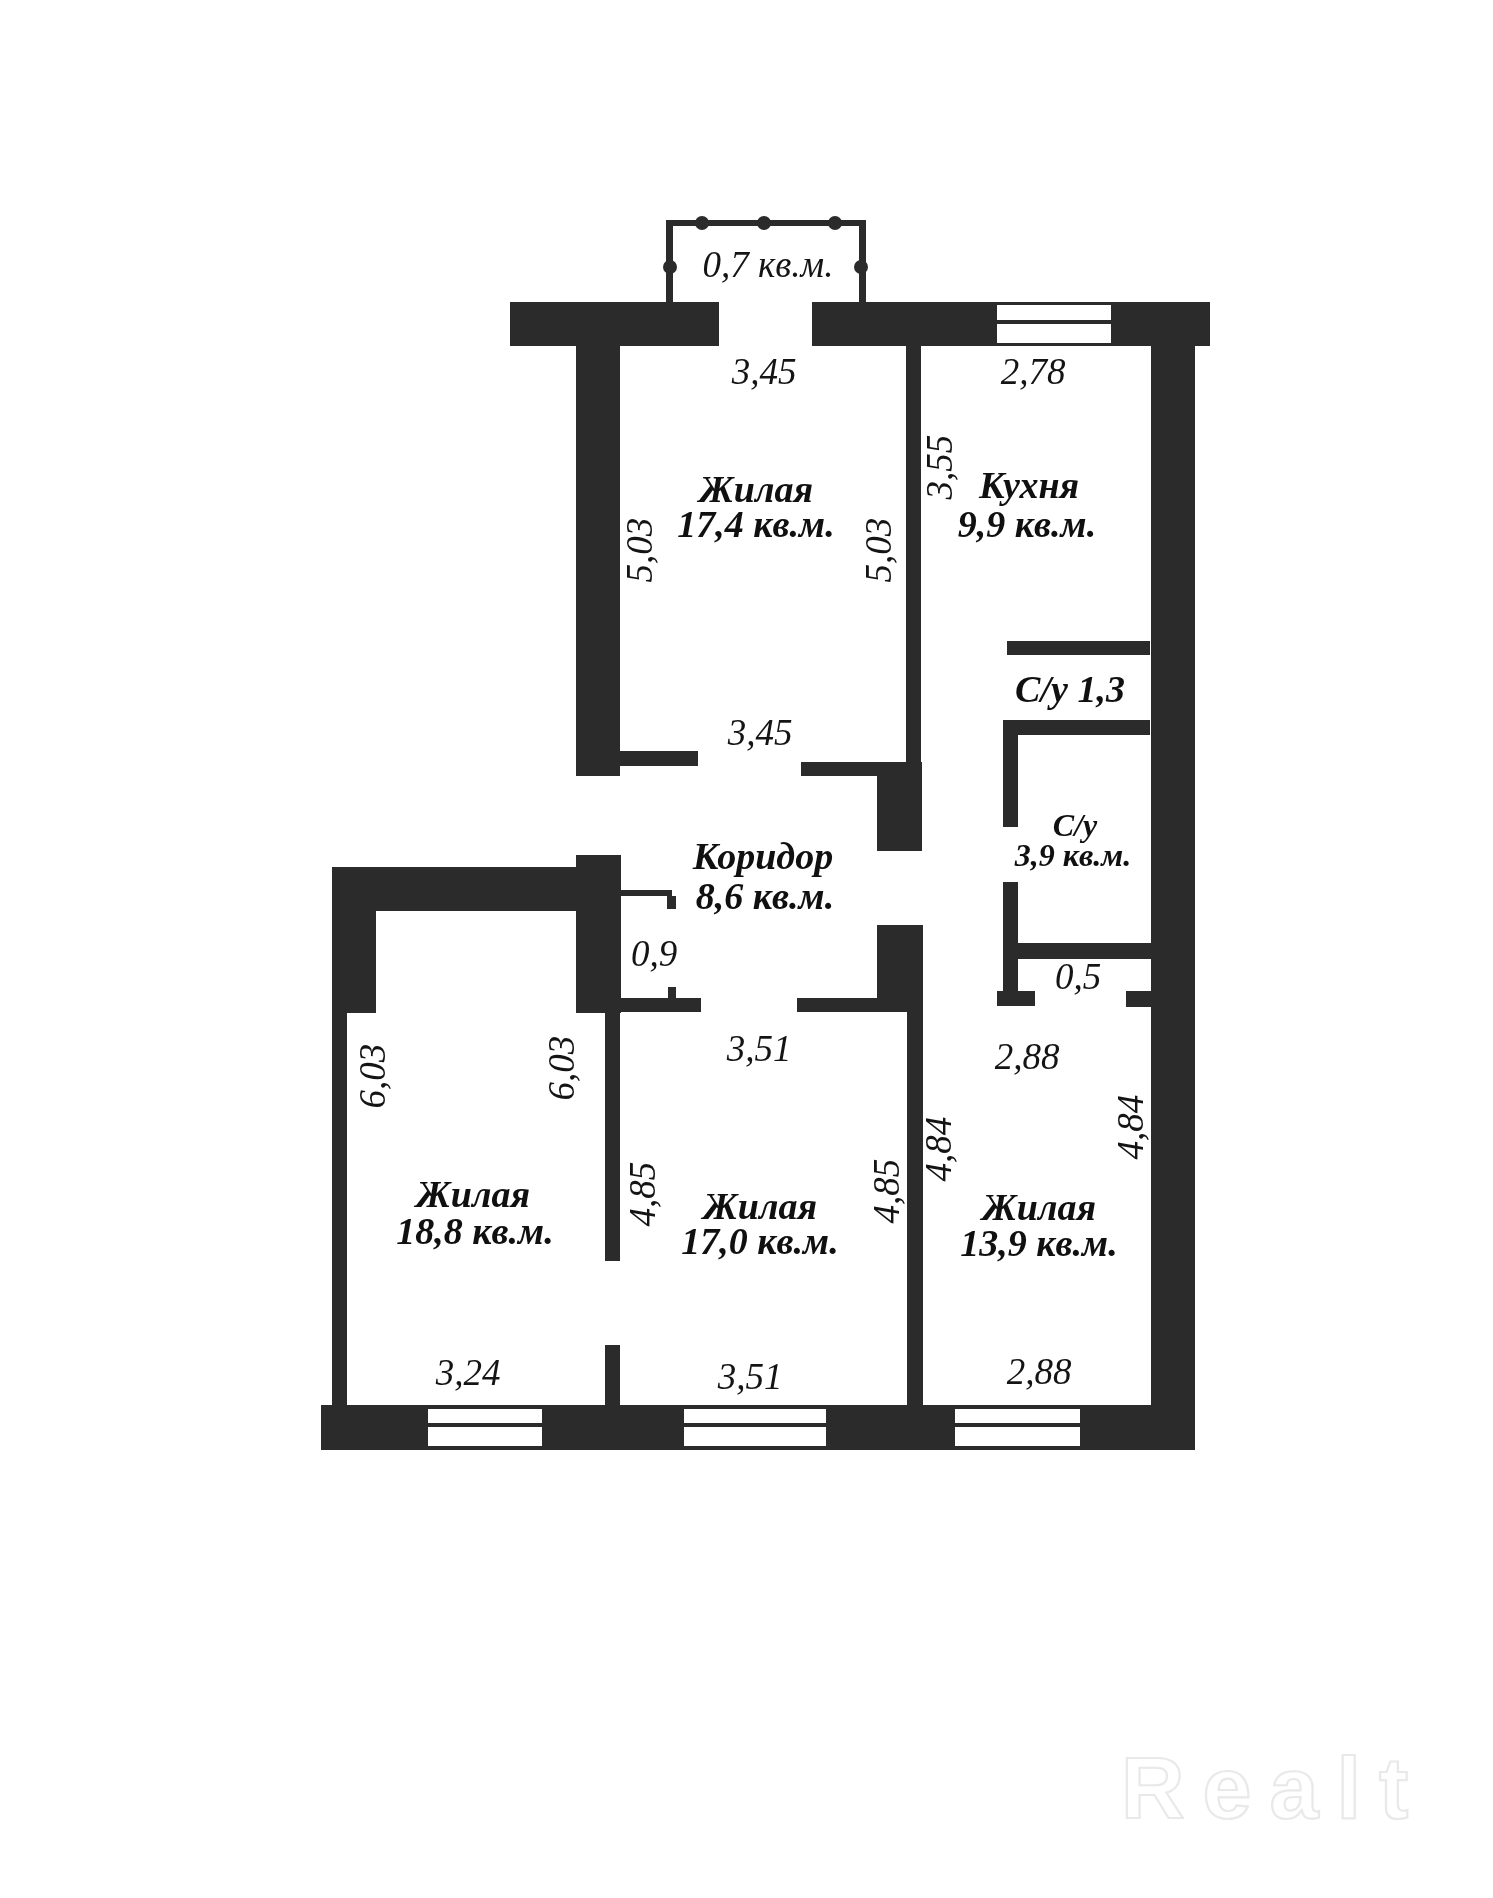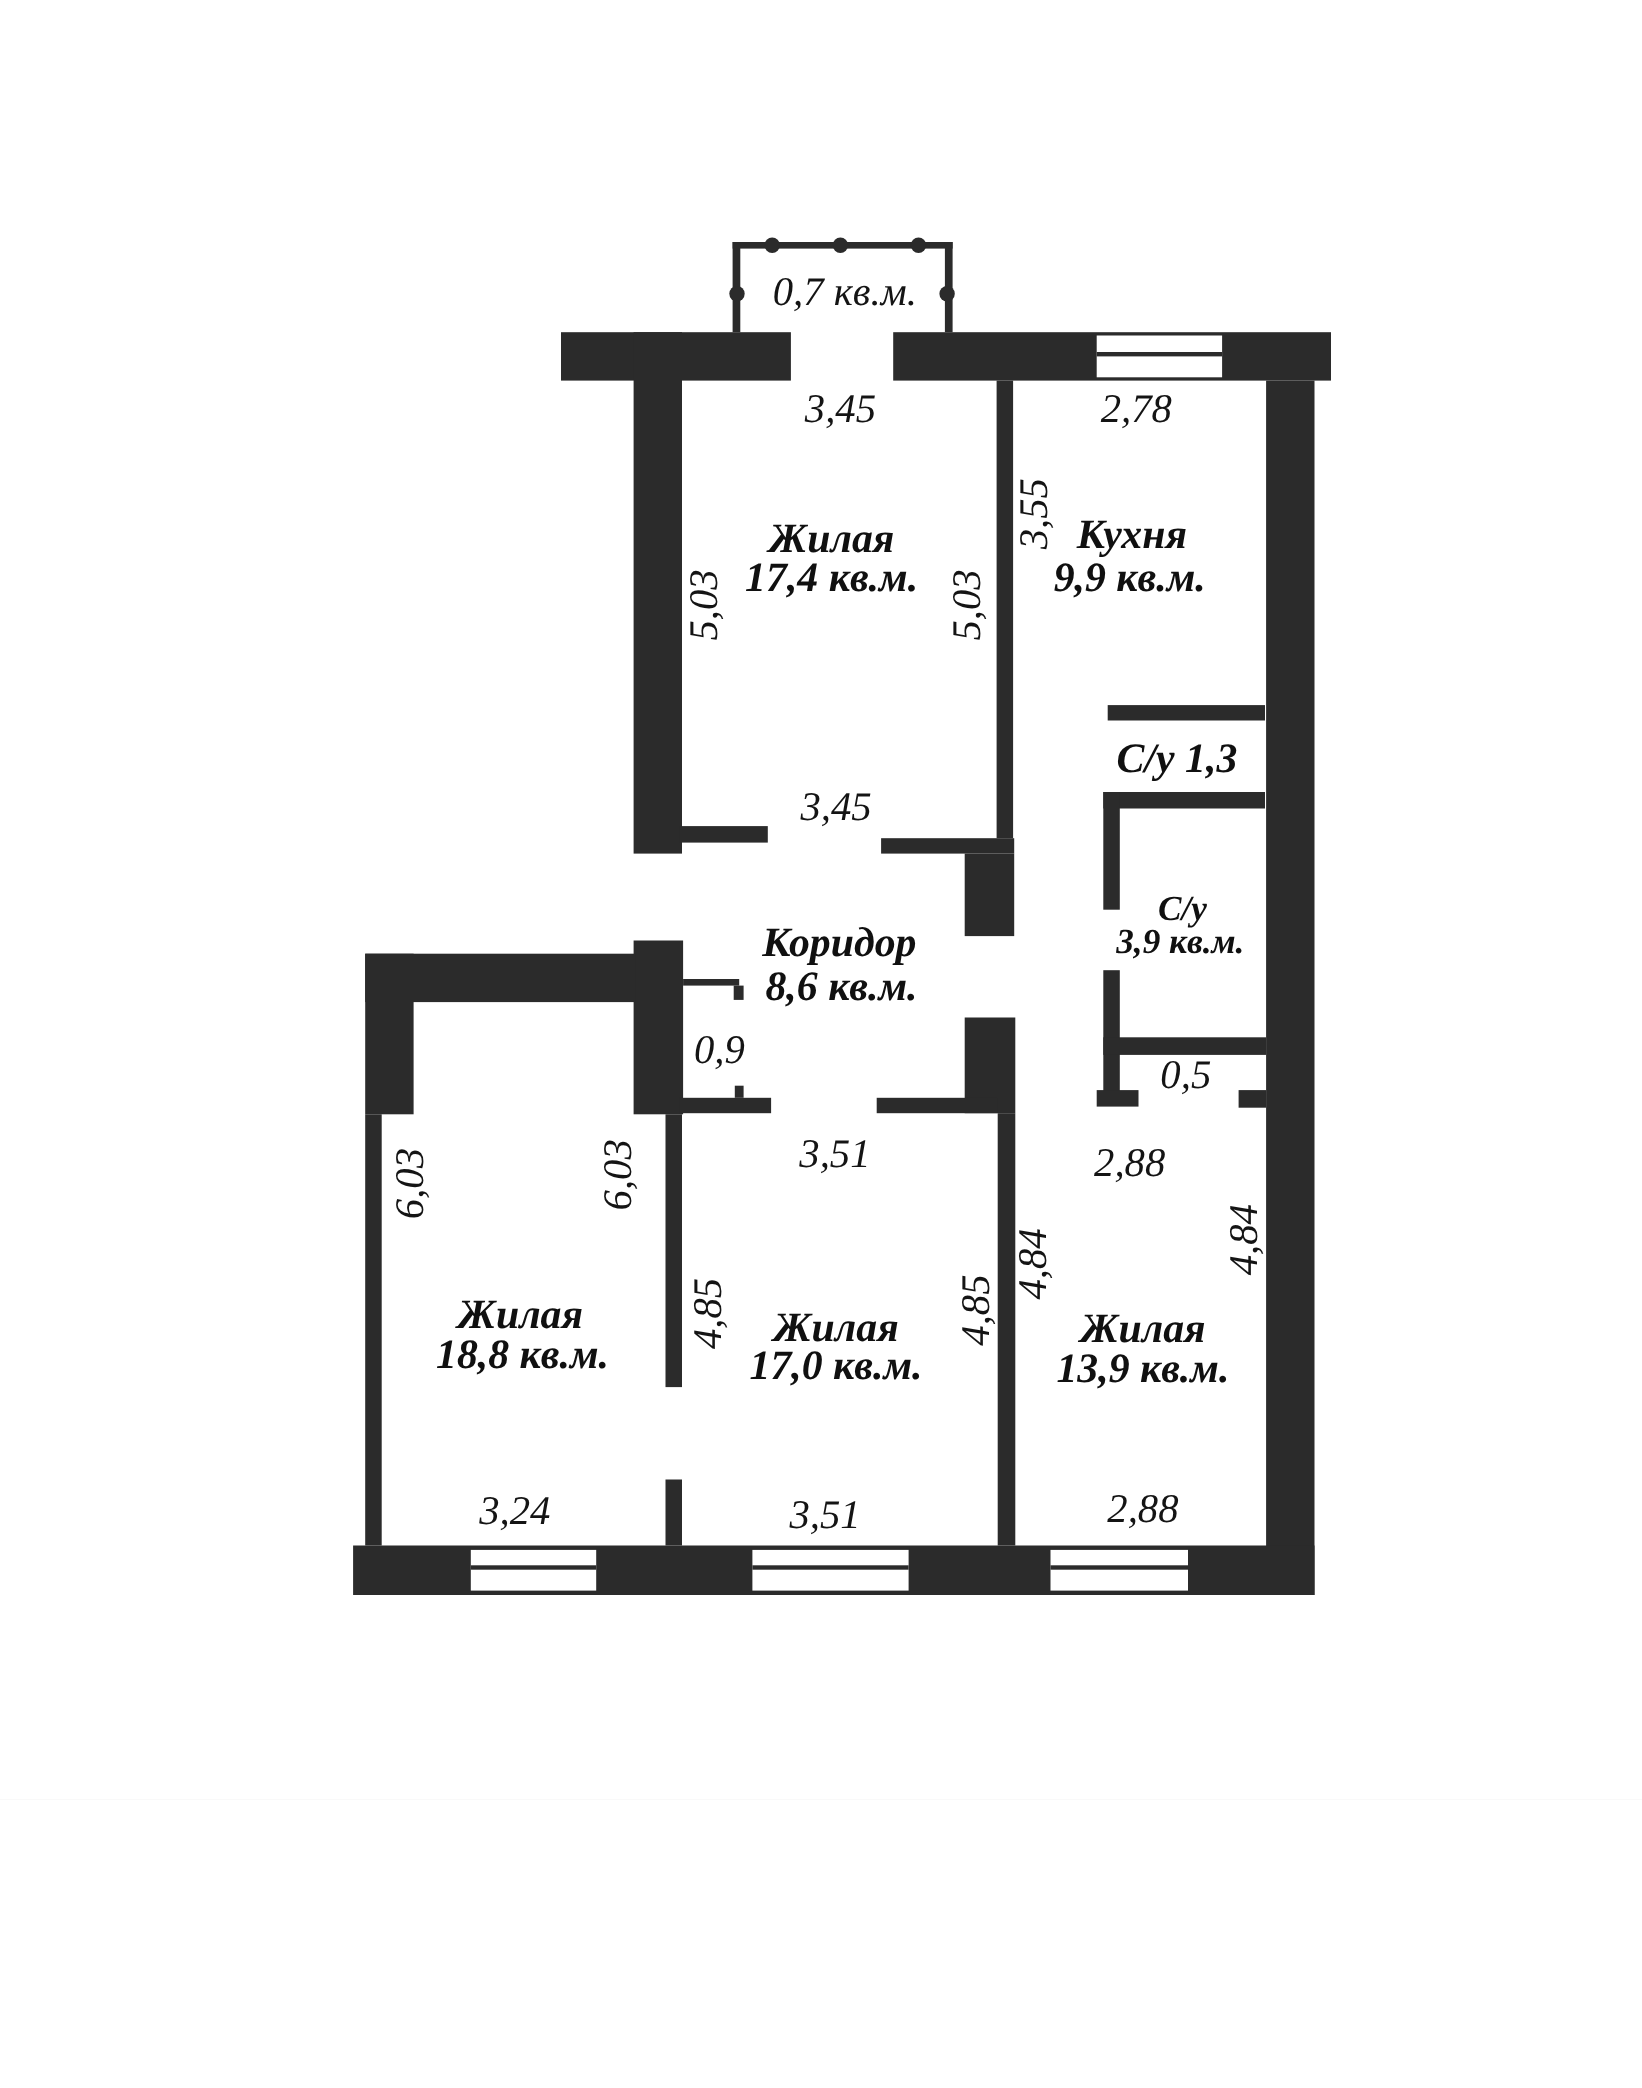--- a/index.html
+++ b/index.html
@@ -1,16 +1,16 @@
 <!DOCTYPE html>
 <html><head>
 <meta charset="utf-8">
 <style>
   html,body{margin:0;padding:0;background:#ffffff;}
-  .wrap{position:relative;width:1493px;height:1636px;background:#e5e5e5;overflow:hidden;}
+  .wrap{position:relative;width:1493px;height:1898px;background:#f97316;overflow:hidden;}
   svg{display:block;}
   text{font-family:"Liberation Serif", serif;}
   .dim{font-style:italic;font-size:37px;fill:#141414;}
   .room{font-weight:bold;font-style:italic;font-size:38px;fill:#101010;}
   .rooms{font-weight:bold;font-style:italic;font-size:32px;fill:#101010;}
 </style>
 </head>
 <body>
 <div class="wrap">
 <svg width="1493" height="1898" viewBox="0 0 1493 1898">

